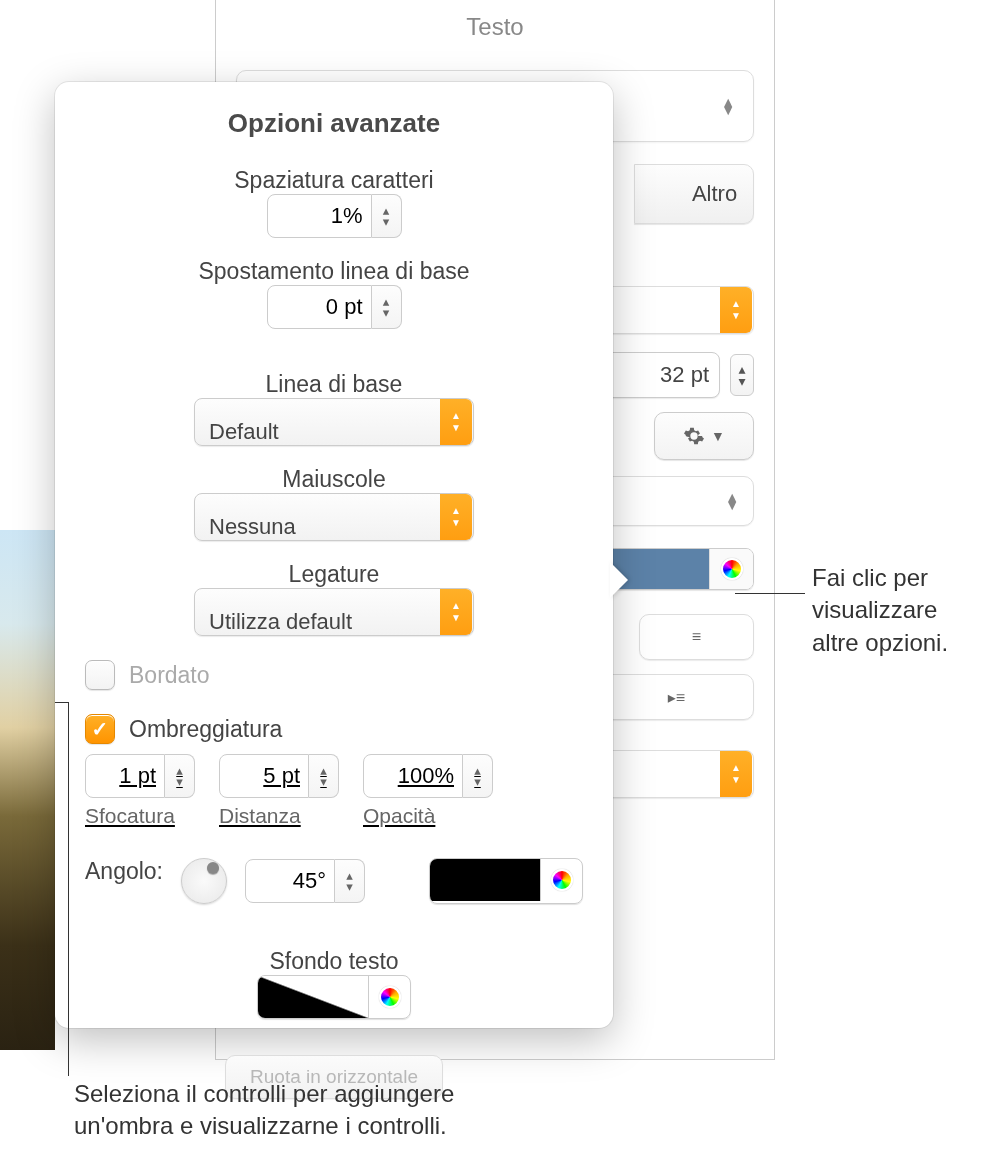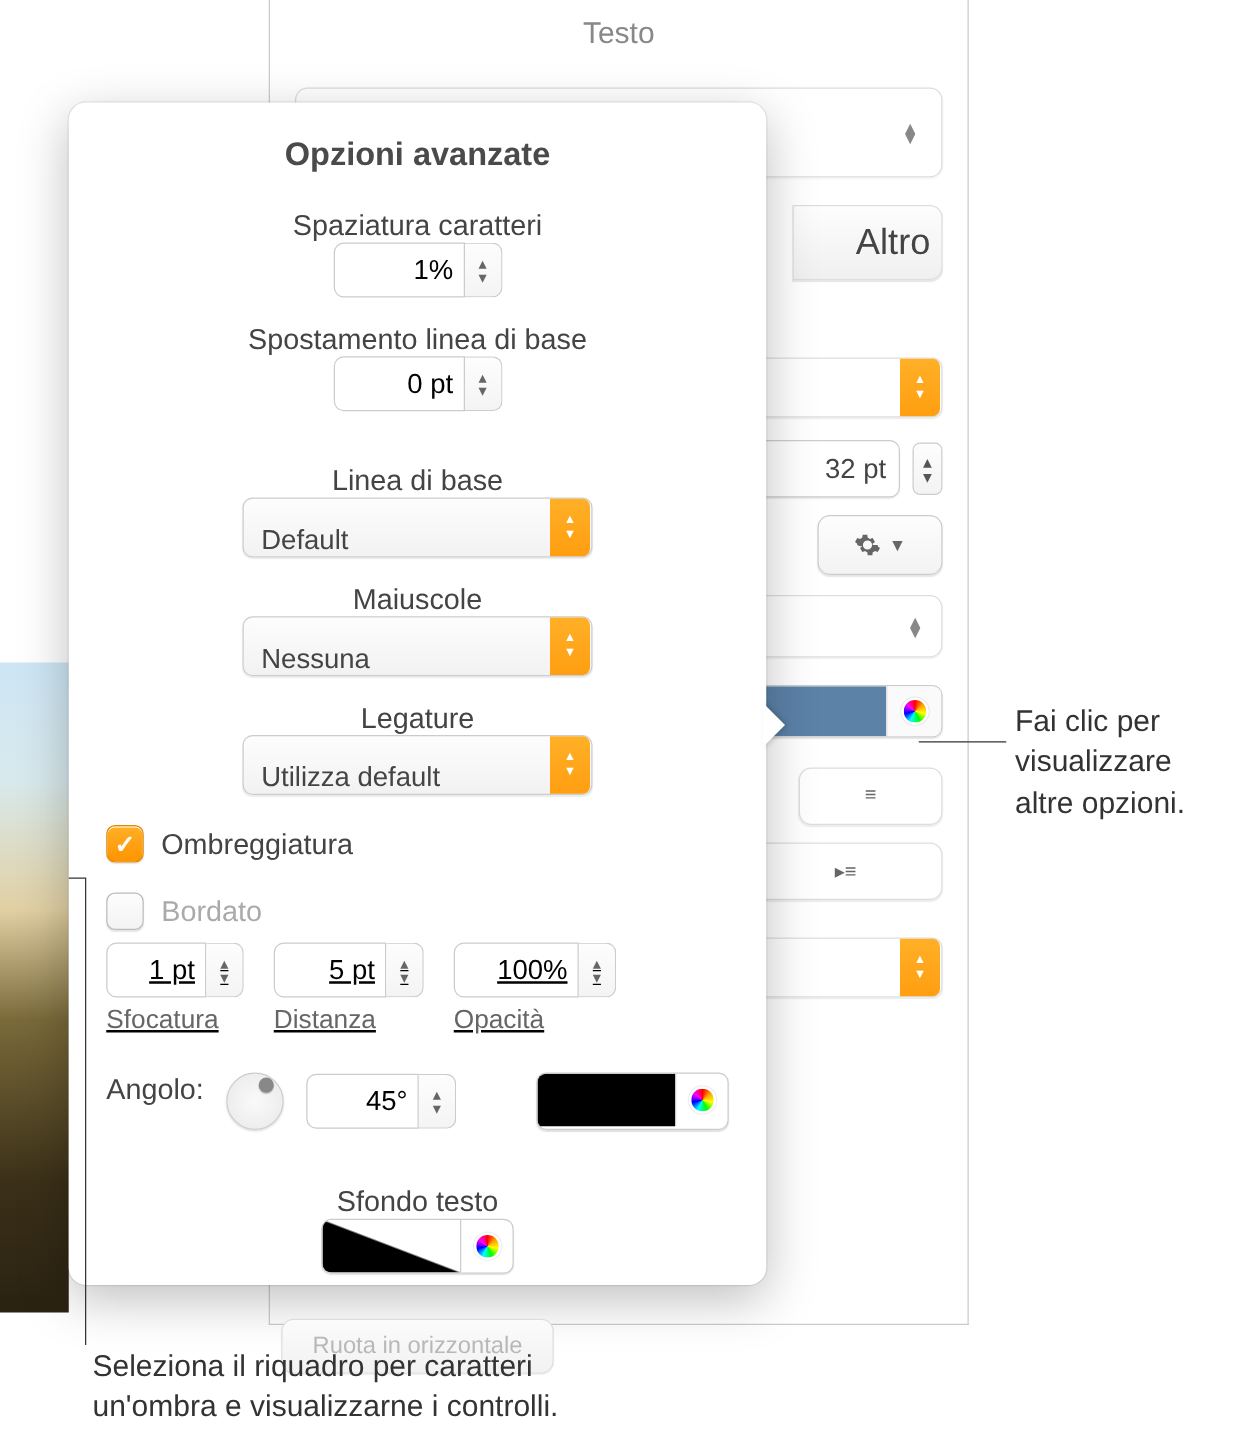--- a/index.html
+++ b/index.html
@@ -33,21 +33,21 @@
     width: 100%; height: 72px;
     border: 1px solid #ddd; border-radius: 10px;
     display: flex; align-items: center; justify-content: flex-end;
     padding: 0 18px; margin-bottom: 22px;
     box-shadow: 0 1px 2px rgba(0,0,0,.05);
   }
   .chevsud { color: #888; font-size: 14px; line-height: 8px; text-align:center; }
   .chevsud::before { content:"▲"; display:block; }
   .chevsud::after  { content:"▼"; display:block; }
 
-  .bg-btn { height: 60px; border:1px solid #ddd; border-radius:10px; background:linear-gradient(#fdfdfd,#f0f0f0); display:flex; align-items:center; justify-content:center; font-size:29px; color:#444; box-shadow:0 1px 1px rgba(0,0,0,.1);padding-left:41px; }
+  .bg-btn { height: 60px; border:1px solid #ddd; border-radius:10px; background:linear-gradient(#fdfdfd,#f0f0f0); display:flex; align-items:center; justify-content:center; font-size:22px; color:#444; box-shadow:0 1px 1px rgba(0,0,0,.1);padding-left:41px; }
   .bg-tabrow { display:flex; justify-content:flex-end; gap:0; margin-bottom:34px; }
   .bg-tabrow .bg-btn { width:120px; border-radius:0 10px 10px 0; }
 
   .bg-drop-orange { height:48px; border:1px solid #ddd; border-radius:8px; display:flex; align-items:center; justify-content:flex-end; box-shadow:0 1px 1px rgba(0,0,0,.08); margin-bottom:18px; }
   .orange-stepper {
     width: 32px; height: 46px; margin-right:1px;
     background: linear-gradient(#ffb027,#ff9e11);
     border-radius: 0 6px 6px 0;
     display:flex; flex-direction:column; align-items:center; justify-content:center;
   }
@@ -243,27 +243,27 @@
 
   <div class="pop-row">
     <div class="pop-label">Legature</div>
     <div class="drop-orange">
       <span>Utilizza default</span>
       <div class="orange-stepper"></div>
     </div>
   </div>
 
   <div class="chk-row">
+    <div class="chk"></div>
+    <div class="chk-label dim">Bordato</div>
+  </div>
+
+  <div class="chk-row">
     <div class="chk checked"></div>
     <div class="chk-label">Ombreggiatura</div>
-  </div>
-
-  <div class="chk-row">
-    <div class="chk"></div>
-    <div class="chk-label dim">Bordato</div>
   </div>
 
   <div class="shadow-num-row">
     <div class="shadow-num-cell">
       <div class="stepper-field">
         <div class="stepper-input" style="width:80px;">1 pt</div>
         <div class="stepper-ctrl"></div>
       </div>
       <div class="sub-label">Sfocatura</div>
     </div>
@@ -315,15 +315,15 @@
 <div class="callout-line hline" style="left:735px; top:593px; width:70px;"></div>
 <div class="callout" style="left:812px; top:562px;">
   <div>Fai clic per</div>
   <div>visualizzare</div>
   <div>altre opzioni.</div>
 </div>
 
 <div class="callout-line vline" style="left:68px; top:702px; height:374px;"></div>
 <div class="callout-line hline" style="left:55px; top:702px; width:13px;"></div>
 <div class="callout" style="left:74px; top:1078px;">
-  <div>Seleziona il riquadro per caratteri</div>
+  <div>Seleziona il controlli per aggiungere</div>
   <div>un'ombra e visualizzarne i controlli.</div>
 </div>
 
 </body></html>

